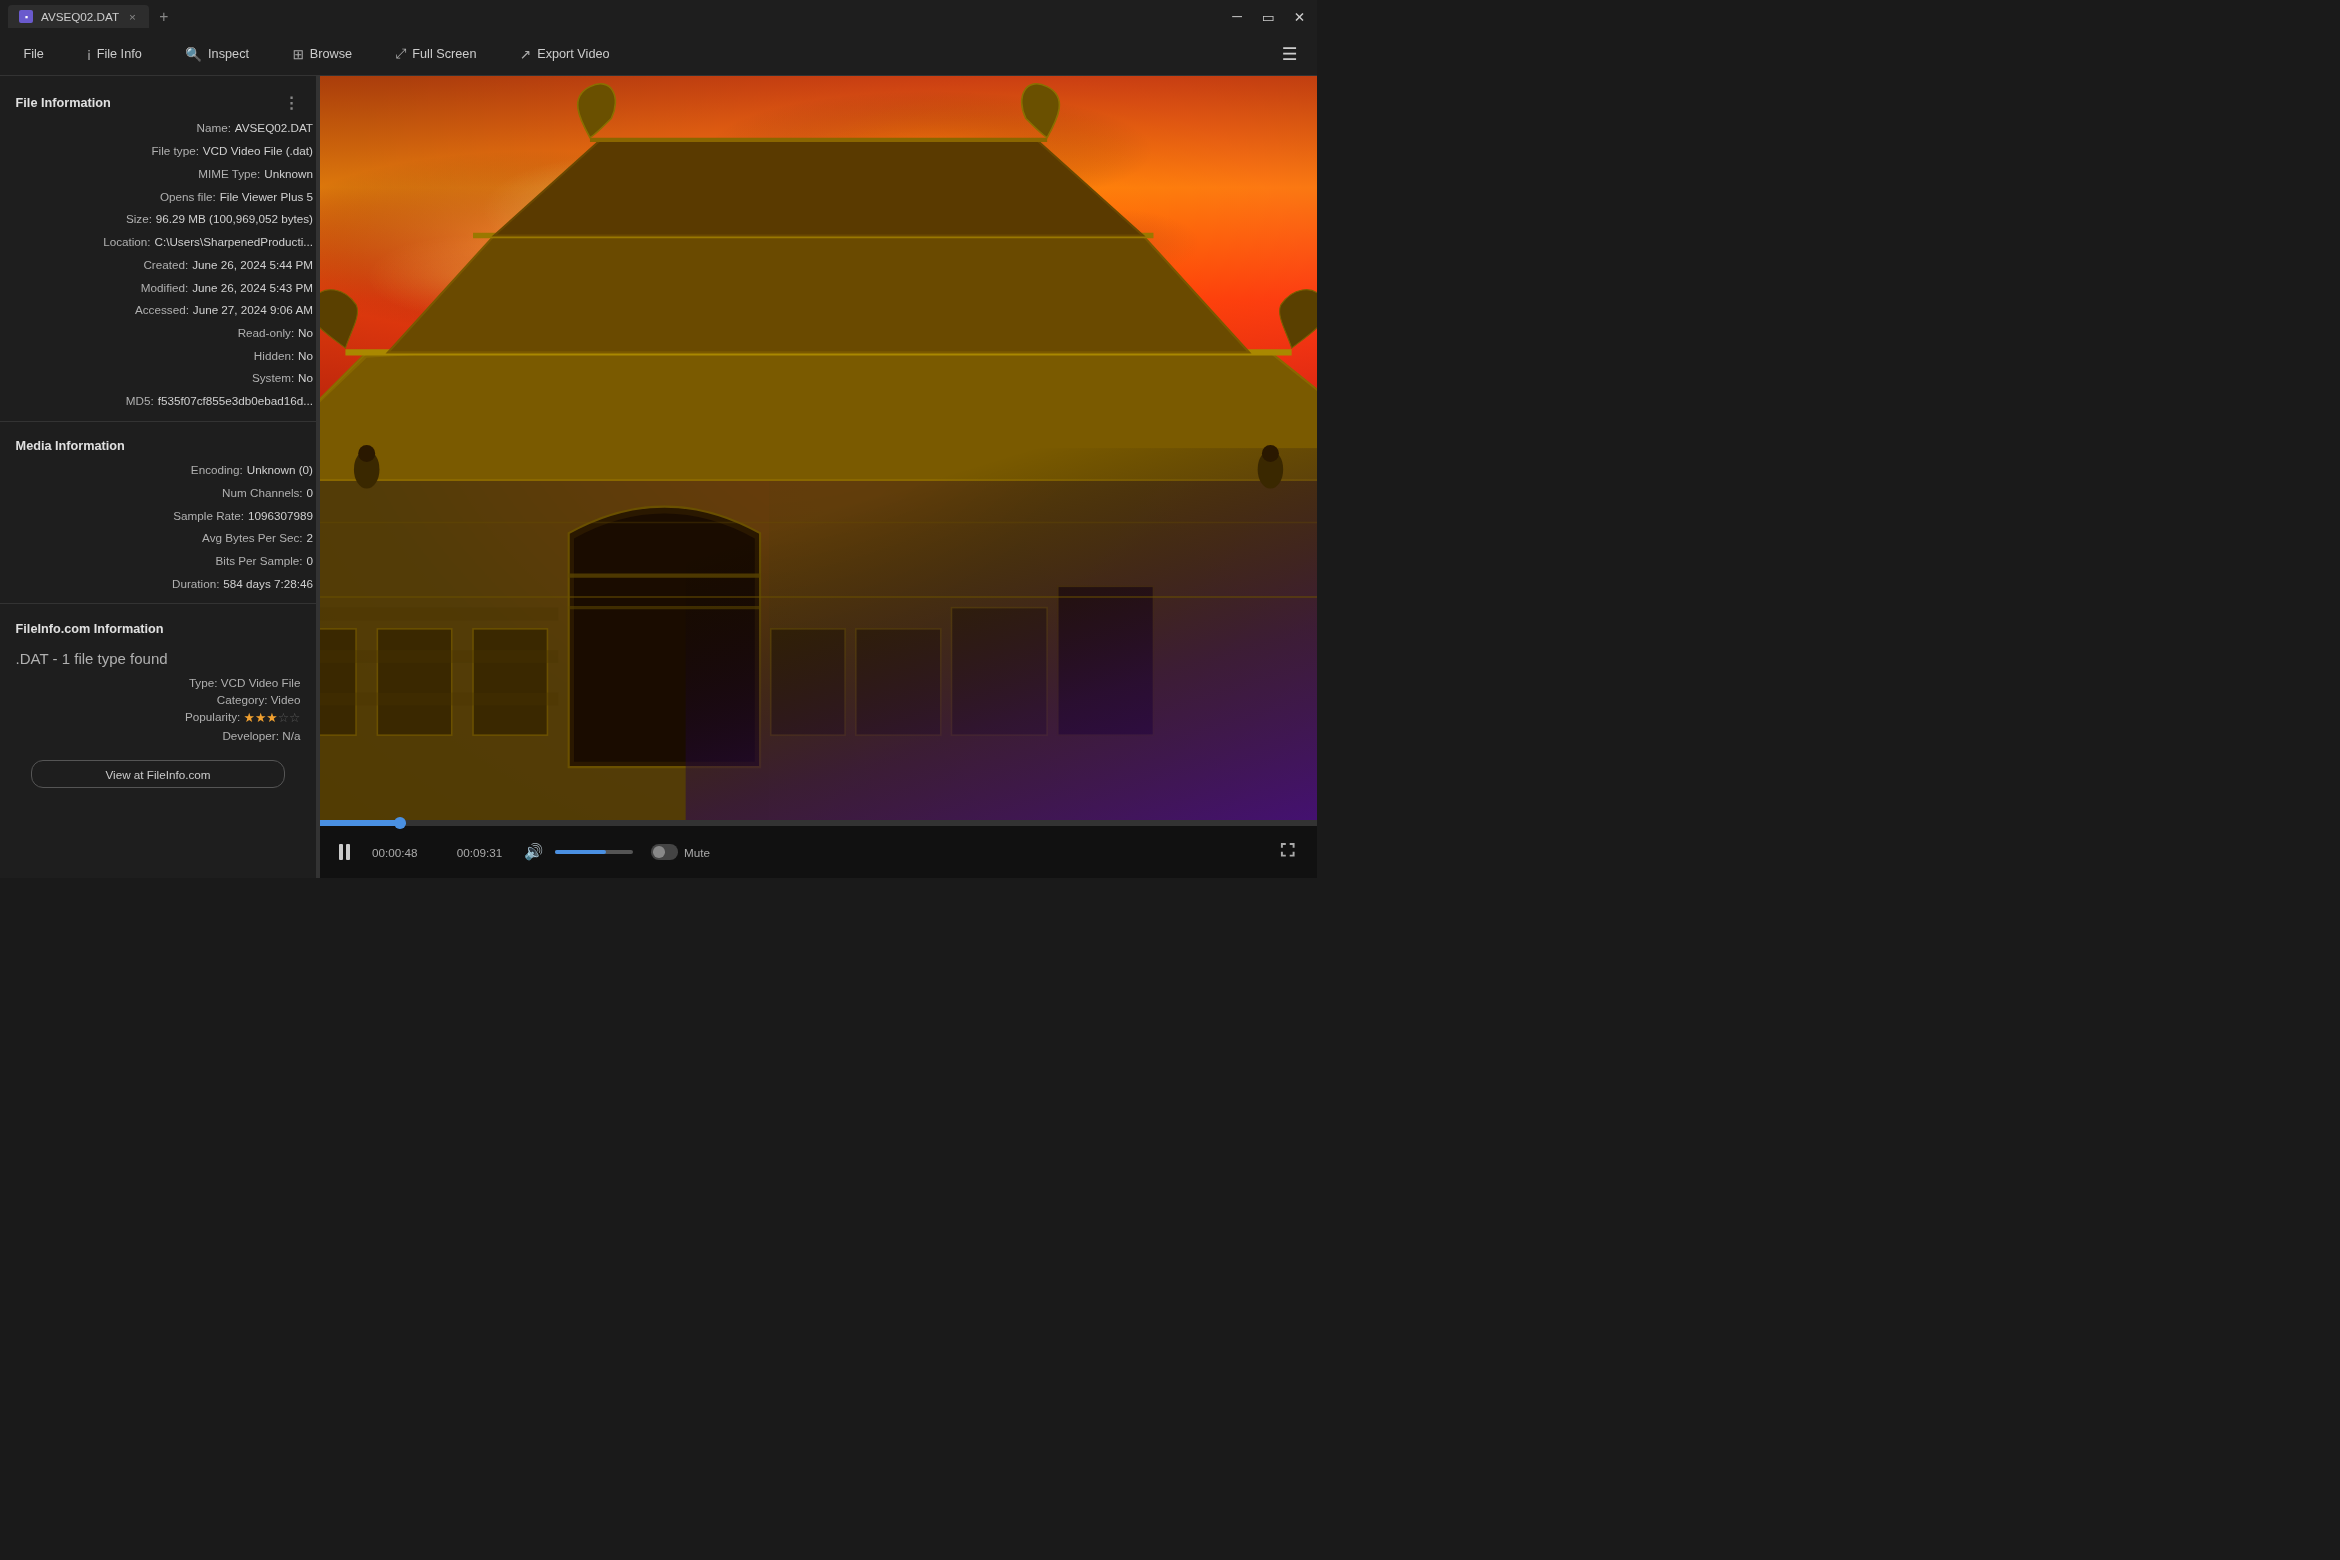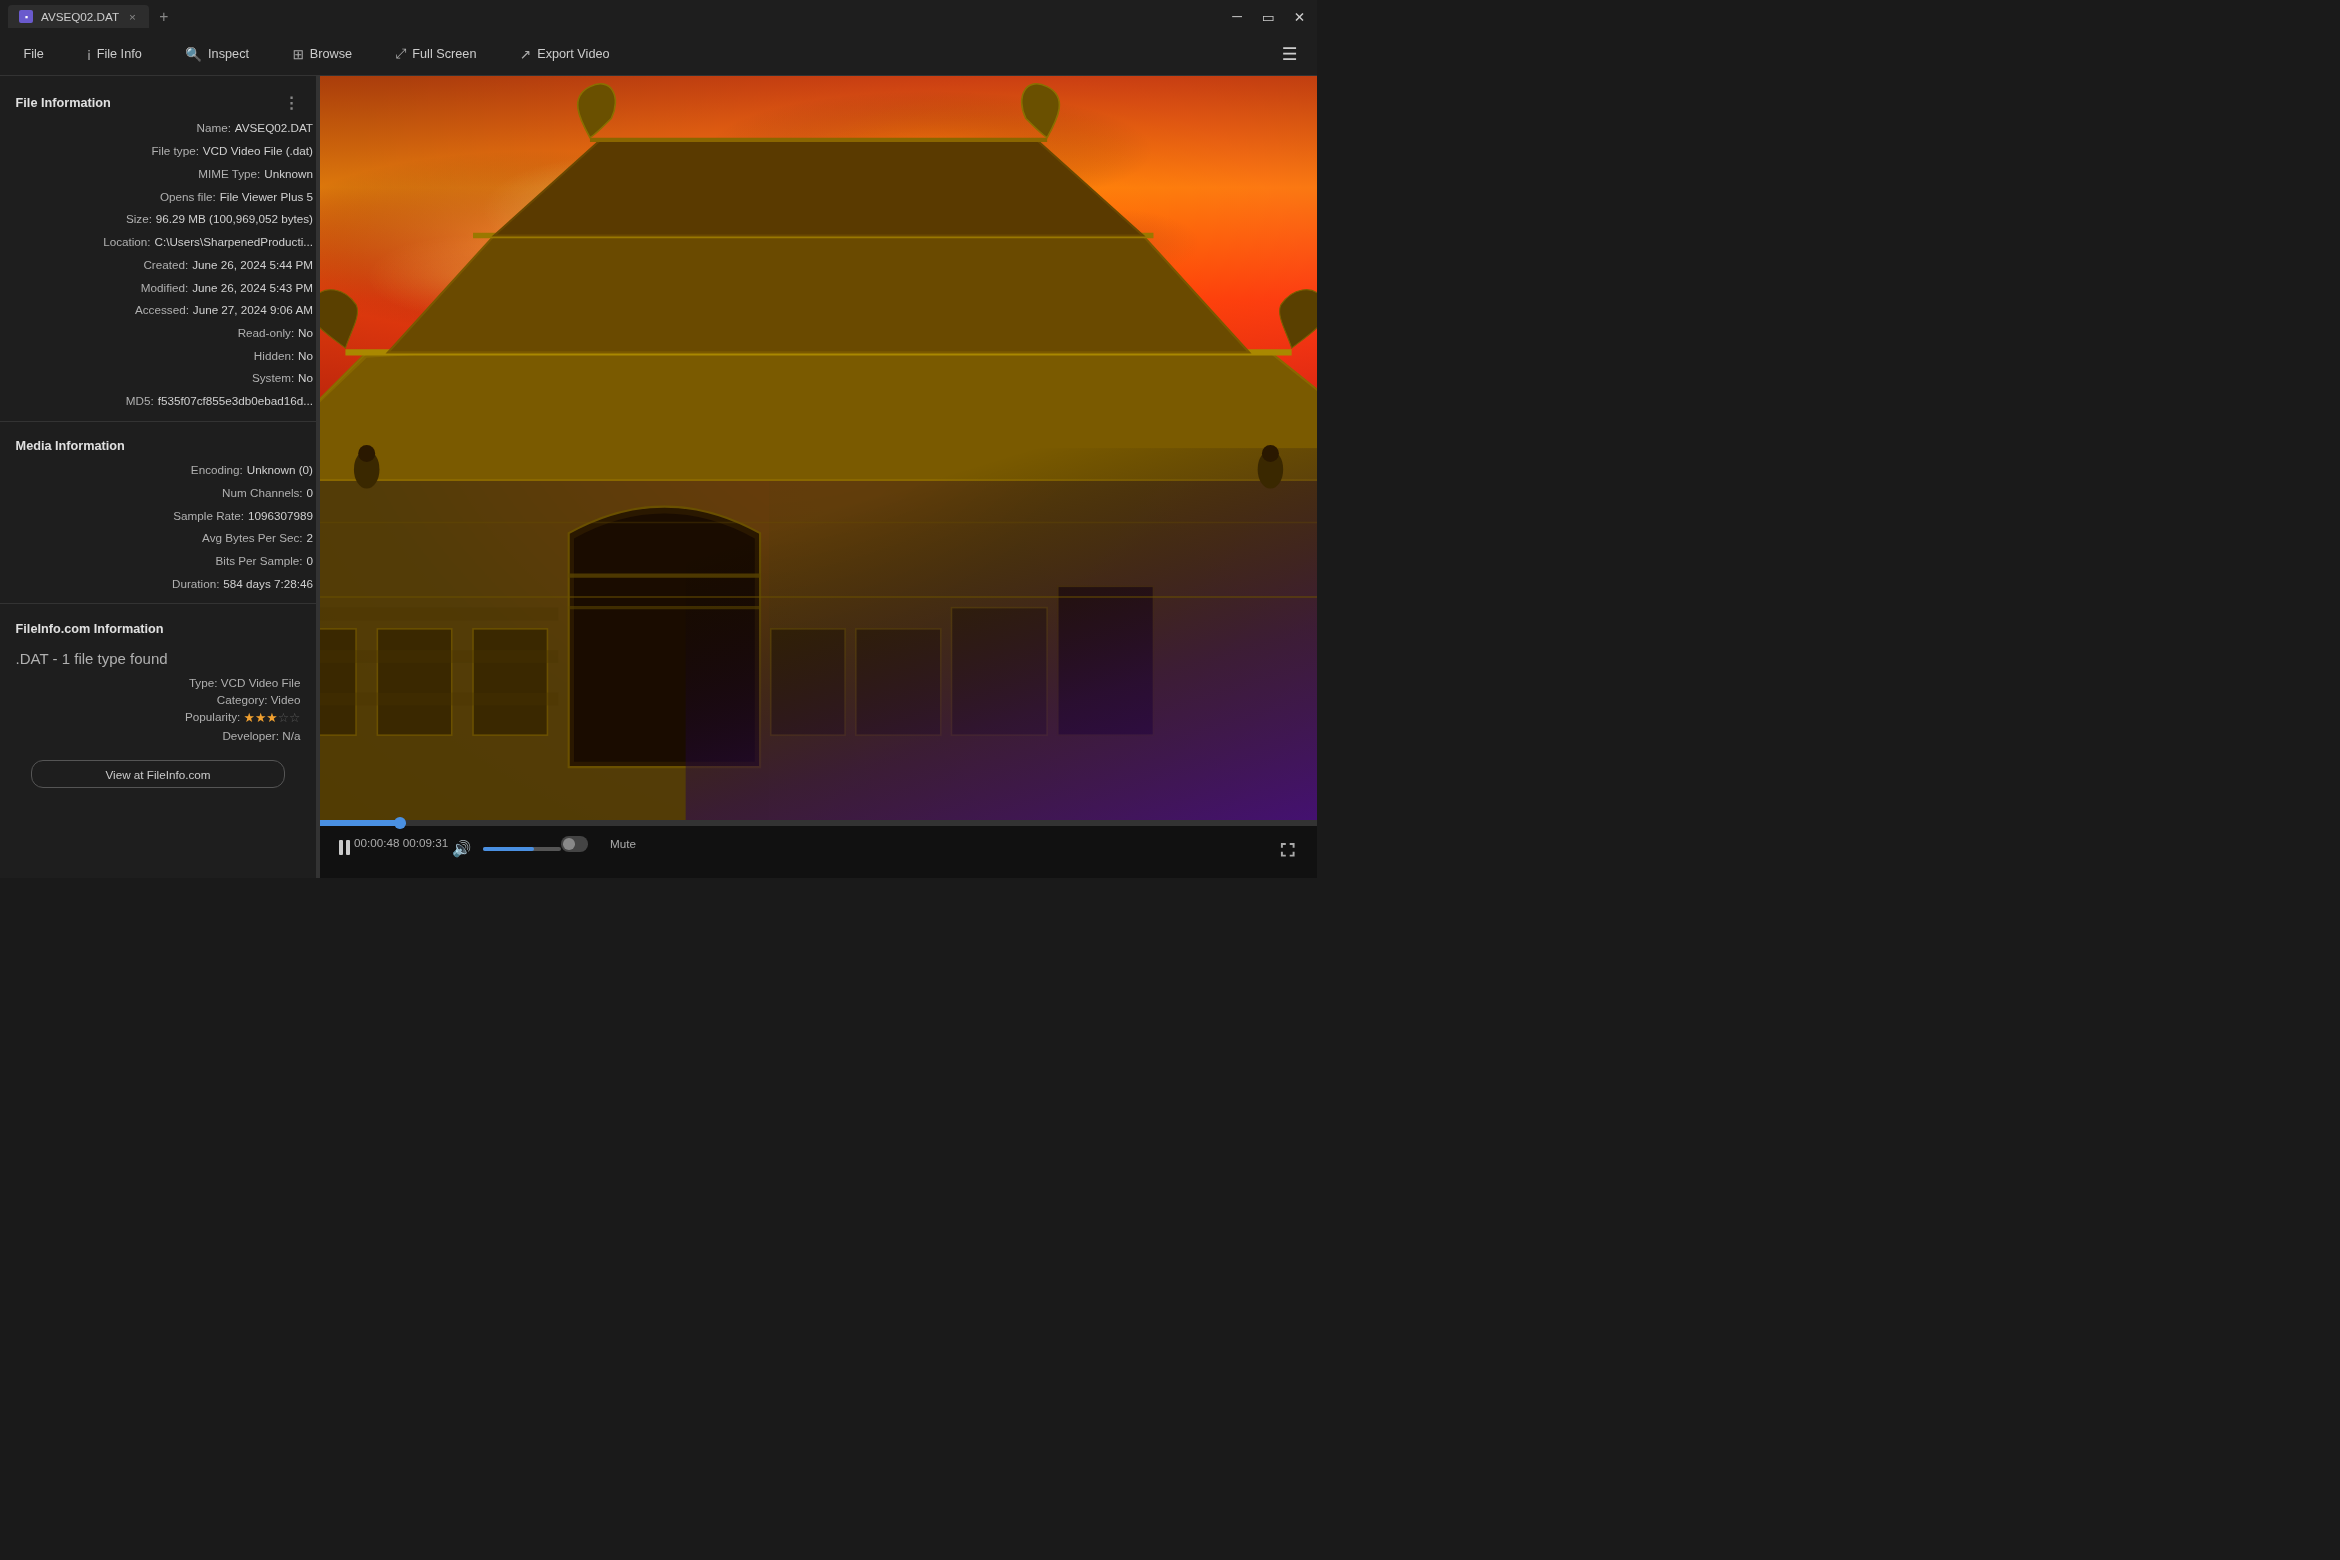--- a/index.html
+++ b/index.html
@@ -316,23 +316,23 @@
       height: 11.7px;
       background: #4a90e2;
       border-radius: 50%;
       position: absolute;
       right: -5.9px;
       top: -2.9px;
     }
 
     .controls-row {
       display: flex;
-      align-items: flex-start;
+      align-items: center;
       padding: 9.8px 15.6px;
-      gap: 0;
+      gap: 18px;
     }
 
     .ctrl-btn {
       background: none;
       border: none;
       color: #ccc;
       cursor: pointer;
       font-size: 15.6px;
       padding: 3.9px;
       display: flex;
@@ -384,21 +384,20 @@
       height: 11.7px;
       background: #888;
       border-radius: 50%;
       position: absolute;
       top: 2px;
       left: 2px;
     }
     .mute-label {
       color: #aaa;
       font-size: 11.7px;
-      margin-left: 16px;
     }
 
     .spacer { flex: 1; }
 
     .fullscreen-btn {
       color: #ccc;
       cursor: pointer;
       font-size: 17.6px;
       padding: 3.9px;
     }

